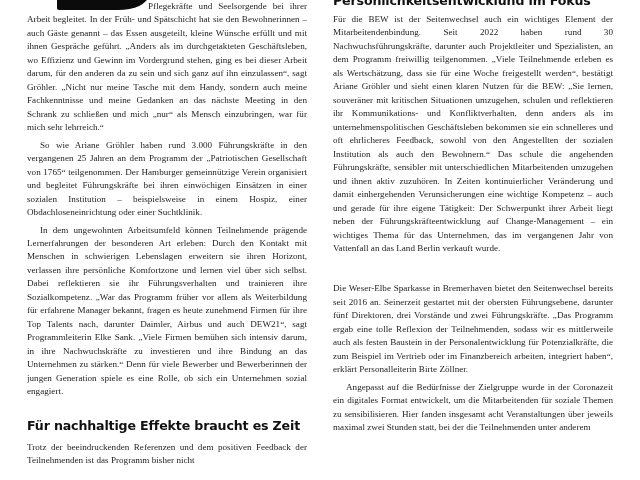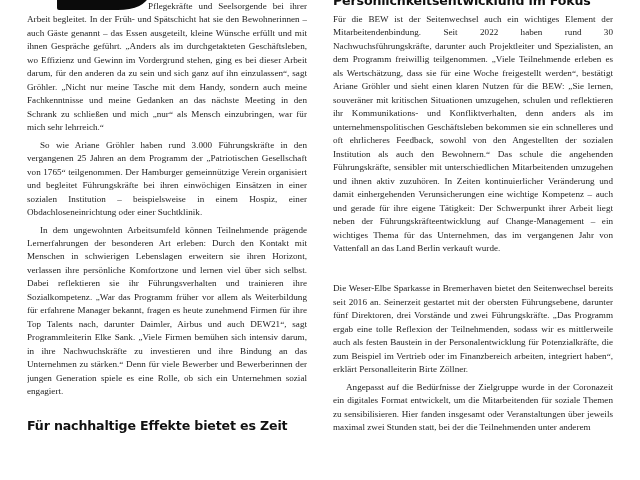--- a/index.html
+++ b/index.html
@@ -120,40 +120,41 @@
     <div class="col">
 
       <p class="body-text first-line-offset">Pflegekräfte und Seelsorgende bei ihrer Arbeit begleitet. In der Früh- und Spätschicht hat sie den Bewohnerinnen – auch Gäste genannt – das Essen ausgeteilt, kleine Wünsche erfüllt und mit ihnen Gespräche geführt. „Anders als im durchgetakteten Geschäftsleben, wo Effizienz und Gewinn im Vordergrund stehen, ging es bei dieser Arbeit darum, für den anderen da zu sein und sich ganz auf ihn einzulassen“, sagt Gröhler. „Nicht nur meine Tasche mit dem Handy, sondern auch meine Fachkenntnisse und meine Gedanken an das nächste Meeting in den Schrank zu schließen und mich „nur“ als Mensch einzubringen, war für mich sehr lehrreich.“</p>
 
       <p class="body-text indent">So wie Ariane Gröhler haben rund 3.000 Führungskräfte in den vergangenen 25 Jahren an dem Programm der „Patriotischen Gesellschaft von 1765“ teilgenommen. Der Hamburger gemeinnützige Verein organisiert und begleitet Führungskräfte bei ihren einwöchigen Einsätzen in einer sozialen Institution – beispielsweise in einem Hospiz, einer Obdachloseneinrichtung oder einer Suchtklinik.</p>
 
       <p class="body-text indent">In dem ungewohnten Arbeitsumfeld können Teilnehmende prägende Lernerfahrungen der besonderen Art erleben: Durch den Kontakt mit Menschen in schwierigen Lebenslagen erweitern sie ihren Horizont, verlassen ihre persönliche Komfortzone und lernen viel über sich selbst. Dabei reflektieren sie ihr Führungsverhalten und trainieren ihre Sozialkompetenz. „War das Programm früher vor allem als Weiterbildung für erfahrene Manager bekannt, fragen es heute zunehmend Firmen für ihre Top Talents nach, darunter Daimler, Airbus und auch DEW21“, sagt Programmleiterin Elke Sank. „Viele Firmen bemühen sich intensiv darum, in ihre Nachwuchskräfte zu investieren und ihre Bindung an das Unternehmen zu stärken.“ Denn für viele Bewerber und Bewerberinnen der jungen Generation spiele es eine Rolle, ob sich ein Unternehmen sozial engagiert.</p>
 
       <div class="sp-before-heading"></div>
 
-      <h2 class="section-heading">Für nachhaltige Effekte bietet es Zeit</h2>
+      <h2 class="section-heading">Für nachhaltige Effekte braucht es Zeit</h2>
 
       <div class="sp-after-heading"></div>
 
+      <p class="body-text">Trotz der beeindruckenden Referenzen und dem positiven Feedback der Teilnehmenden ist das Programm bisher nicht</p>
     </div>
 
     <div class="col">
 
       <div class="clipped-heading-wrap">
         <h2 class="section-heading">Persönlichkeitsentwicklung im Fokus</h2>
       </div>
 
       <div class="sp-after-heading"></div>
 
       <p class="body-text">Für die BEW ist der Seitenwechsel auch ein wichtiges Element der Mitarbeitendenbindung. Seit 2022 haben rund 30 Nachwuchsführungskräfte, darunter auch Projektleiter und Spezialisten, an dem Programm freiwillig teilgenommen. „Viele Teilnehmende erleben es als Wertschätzung, dass sie für eine Woche freigestellt werden“, bestätigt Ariane Gröhler und sieht einen klaren Nutzen für die BEW: „Sie lernen, souveräner mit kritischen Situationen umzugehen, schulen und reflektieren ihr Kommunikations- und Konfliktverhalten, denn anders als im unternehmenspolitischen Geschäftsleben bekommen sie ein schnelleres und oft ehrlicheres Feedback, sowohl von den Angestellten der sozialen Institution als auch den Bewohnern.“ Das schule die angehenden Führungskräfte, sensibler mit unterschiedlichen Mitarbeitenden umzugehen und ihnen aktiv zuzuhören. In Zeiten kontinuierlicher Veränderung und damit einhergehenden Verunsicherungen eine wichtige Kompetenz – auch und gerade für ihre eigene Tätigkeit: Der Schwerpunkt ihrer Arbeit liegt neben der Führungskräfteentwicklung auf Change-Management – ein wichtiges Thema für das Unternehmen, das im vergangenen Jahr von Vattenfall an das Land Berlin verkauft wurde.</p>
 
       <div class="sp-before-heading"></div>
 
 
       <div class="sp-after-heading"></div>
 
       <p class="body-text">Die Weser-Elbe Sparkasse in Bremerhaven bietet den Seitenwechsel bereits seit 2016 an. Seinerzeit gestartet mit der obersten Führungsebene, darunter fünf Direktoren, drei Vorstände und zwei Führungskräfte. „Das Programm ergab eine tolle Reflexion der Teilnehmenden, sodass wir es mittlerweile auch als festen Baustein in der Personalentwicklung für Potenzialkräfte, die zum Beispiel im Vertrieb oder im Finanzbereich arbeiten, integriert haben“, erklärt Personalleiterin Birte Zöllner.</p>
 
-      <p class="body-text indent">Angepasst auf die Bedürfnisse der Zielgruppe wurde in der Coronazeit ein digitales Format entwickelt, um die Mitarbeitenden für soziale Themen zu sensibilisieren. Hier fanden insgesamt oder Veranstaltungen über jeweils maximal zwei Stunden statt, bei der die Teilnehmenden unter anderem</p>
+      <p class="body-text indent">Angepasst auf die Bedürfnisse der Zielgruppe wurde in der Coronazeit ein digitales Format entwickelt, um die Mitarbeitenden für soziale Themen zu sensibilisieren. Hier fanden insgesamt acht Veranstaltungen über jeweils maximal zwei Stunden statt, bei der die Teilnehmenden unter anderem</p>
     </div>
 
   </div>
 </div>
 
 </body></html>

